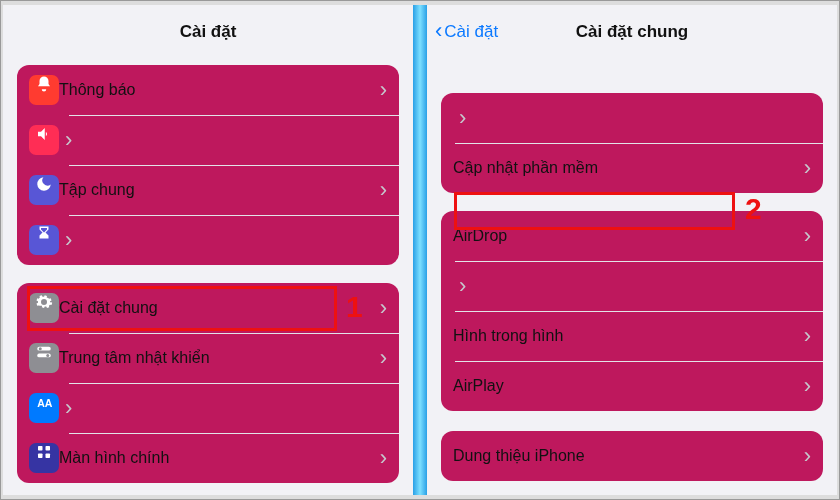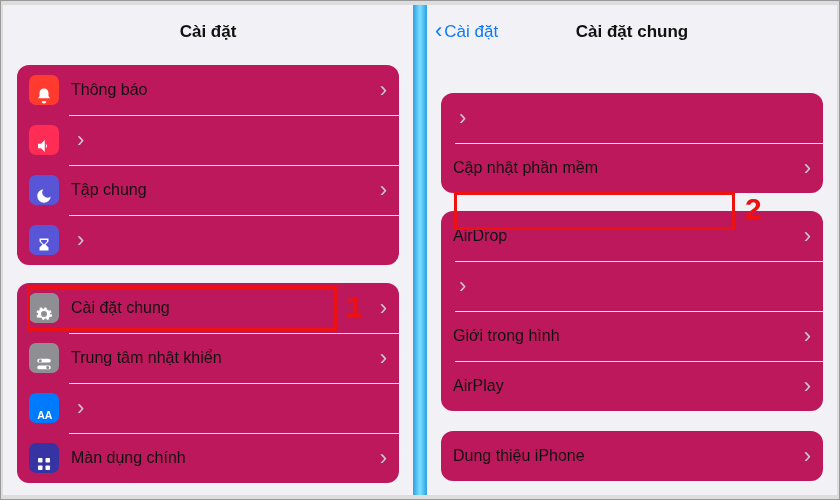--- a/index.html
+++ b/index.html
@@ -69,22 +69,21 @@
     display: block;
   }
   .sep {
     display: none;
     position: absolute; left: 52px; right: 0; top: 0;
     height: 1px; background: #e3e3e8;
   }
   .row.noicon .sep { left: 14px; }
   .icon {
     width: 30px; height: 30px; border-radius: 7px;
-    display: flex; align-items: flex-end; justify-content: center;
-    margin-right: 12px;
+    display: flex; align-items: flex-start; justify-content: center;
     flex-shrink: 0;
   }
   .icon svg { width: 18px; height: 18px; }
   .label { font-size: 16px; color: #111; flex: 1; white-space: nowrap; overflow: hidden; text-overflow: ellipsis; }
   .chevron {
     color: #c6c6cc; font-size: 22px; font-weight: 300;
     margin-left: 6px; line-height: 1;
   }
   .highlight1 {
     position: absolute;
@@ -206,21 +205,21 @@
         <div class="row">
           <span class="sep"></span>
           <span class="icon" style="background:#3634a3">
             <svg viewBox="0 0 24 24" fill="#fff">
                 <rect x="4" y="4" width="6" height="6" rx="1"></rect>
                 <rect x="14" y="4" width="6" height="6" rx="1"></rect>
                 <rect x="4" y="14" width="6" height="6" rx="1"></rect>
                 <rect x="14" y="14" width="6" height="6" rx="1"></rect>
               </svg>
           </span>
-          <span class="label">Màn dụng chính</span>
+          <span class="label">Màn hình chính</span>
           <span class="chevron">›</span>
         </div>
       </div>
     </div>
   </div>
 
   <div class="divider"></div>
 
   <div class="col">
     <div class="header">
@@ -246,21 +245,21 @@
         <div class="row noicon">
           <span class="label">AirDrop</span>
           <span class="chevron">›</span>
         </div>
         <div class="row noicon">
           <span class="sep"></span>
           <span class="chevron">›</span>
         </div>
         <div class="row noicon">
           <span class="sep"></span>
-          <span class="label">Giới trong hình</span>
+          <span class="label">Hình trong hình</span>
           <span class="chevron">›</span>
         </div>
         <div class="row noicon">
           <span class="sep"></span>
           <span class="label">AirPlay</span>
           <span class="chevron">›</span>
         </div>
       </div>
 
       <div class="group peek">

